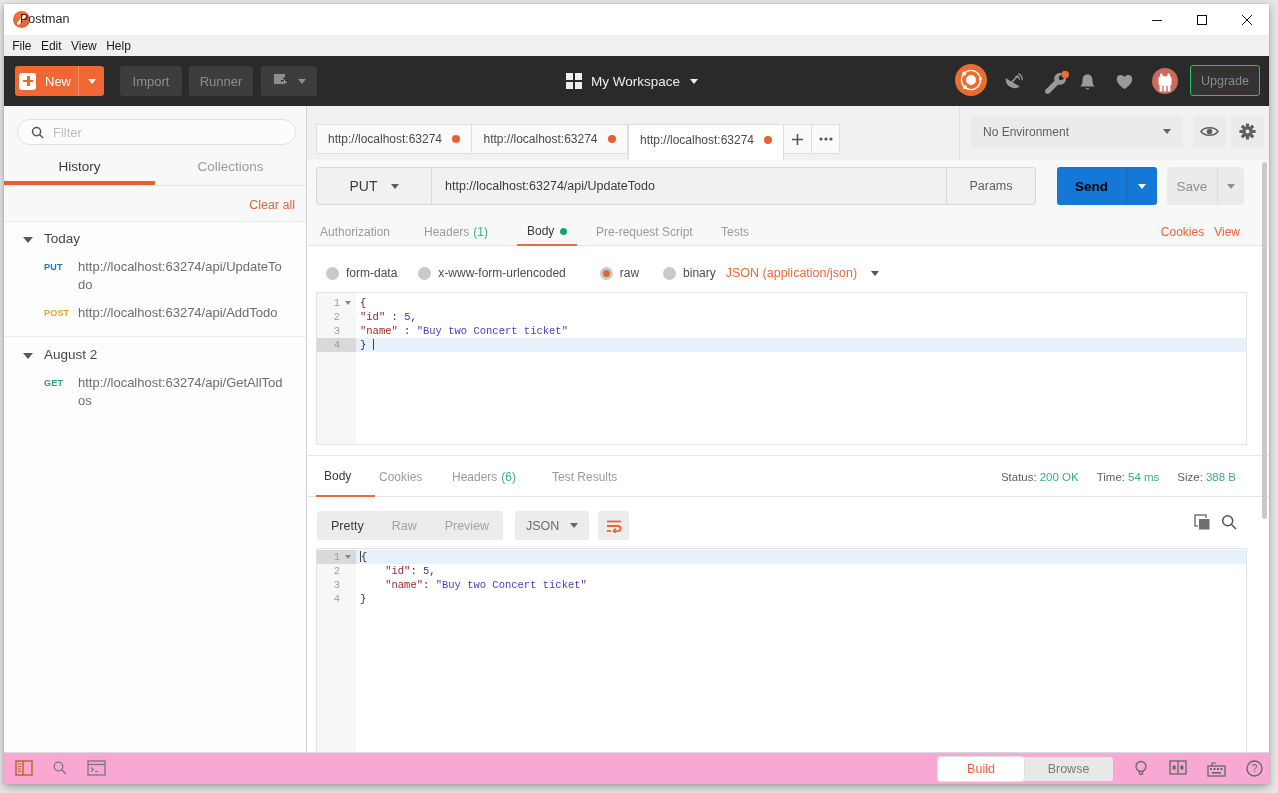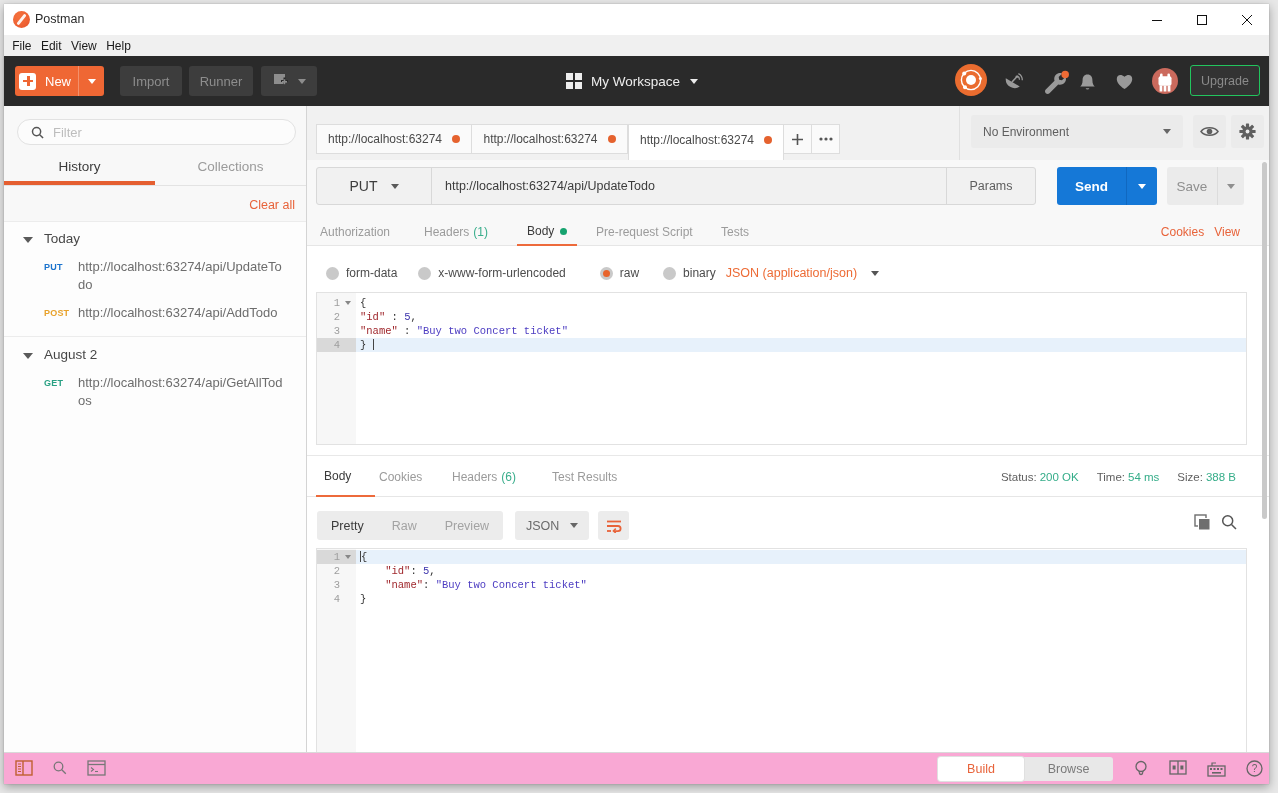--- a/index.html
+++ b/index.html
@@ -7,21 +7,21 @@
   body { background:#e7e7e7; font-family:"Liberation Sans","DejaVu Sans",sans-serif; position:relative; }
   #window { position:absolute; left:4px; top:4px; width:1265px; height:780px; background:#fff;
             box-shadow:0 3px 9px rgba(0,0,0,.32), 0 0 1px rgba(0,0,0,.28); }
 
   
   .titlebar { position:absolute; left:0; top:0; width:100%; height:31px; background:#fff; }
   .app-logo { position:absolute; left:9px; top:7px; width:17px; height:17px; border-radius:50%;
               background:radial-gradient(circle at 35% 30%, #f4713d 0%, #ef6334 55%, #e4512a 100%); }
   .app-logo:after { content:""; position:absolute; left:7px; top:2px; width:3px; height:13px;
                     background:#fff; transform:rotate(38deg); border-radius:2px; opacity:.92; }
-  .app-title { position:absolute; left:31px; top:8px; font-size:12.5px; color:#2a2a2a; }
+  .app-title { position:absolute; left:16px; top:8px; font-size:12.5px; color:#2a2a2a; }
   .win-controls { position:absolute; right:0; top:0; height:31px; display:flex; }
   .win-btn { width:45px; height:31px; position:relative; }
   .win-btn svg { position:absolute; left:50%; top:50%; transform:translate(-50%,-50%); }
 
   
   .menubar { position:absolute; left:0; top:31px; width:100%; height:21px; background:#f0f0f0;
              display:flex; align-items:center; padding-left:3.5px; }
   .menu-item { font-size:12px; color:#1b1b1b; padding:0 4.7px; }
 
   
@@ -98,21 +98,21 @@
   .url-group { position:absolute; left:0; top:0; width:720px; height:38px; background:#f1f1f1;
                border:1px solid #d8d8d8; border-radius:3px; display:flex; }
   .method-seg { width:115px; border-right:1px solid #d8d8d8; display:flex; align-items:center; justify-content:center; }
   .method-seg .mlabel { font-size:14px; color:#3c3c3c; margin-right:13px; }
   .method-seg .caret { border-top-color:#5a5a5a; }
   .url-seg { flex:1; display:flex; align-items:center; padding-left:13px; font-size:12.5px; color:#3c3c3c; }
   .params-seg { width:89px; border-left:1px solid #d8d8d8; display:flex; align-items:center; justify-content:center;
                 font-size:12.5px; color:#5e5e5e; }
   .btn-send { position:absolute; left:741px; top:0; width:100px; height:38px; background:#1578d7; border-radius:3px;
               display:flex; overflow:hidden; }
-  .btn-send .send-main { width:69px; display:flex; align-items:center; justify-content:center; color:#ffffff;
+  .btn-send .send-main { width:69px; display:flex; align-items:center; justify-content:center; color:#000000;
                          font-size:13.5px; font-weight:700; }
   .btn-send .send-caret { flex:1; border-left:1px solid #1068c0; display:flex; align-items:center; justify-content:center; }
   .btn-save { position:absolute; left:851px; top:0; width:77px; height:38px; background:#ebebeb; border-radius:3px;
               display:flex; overflow:hidden; }
   .btn-save .save-main { width:50px; display:flex; align-items:center; justify-content:center; color:#8f8f8f; font-size:13.5px; }
   .btn-save .save-caret { flex:1; border-left:1px solid #dcdcdc; display:flex; align-items:center; justify-content:center; }
   .btn-save .caret { border-top-color:#8f8f8f; }
 
   .req-tabs { position:absolute; left:0; top:58px; width:100%; height:28px; border-bottom:1px solid #e6e6e6; }
   .req-tab { position:absolute; top:0; height:28px; font-size:12px; color:#9b9b9b; display:flex; align-items:center; }

